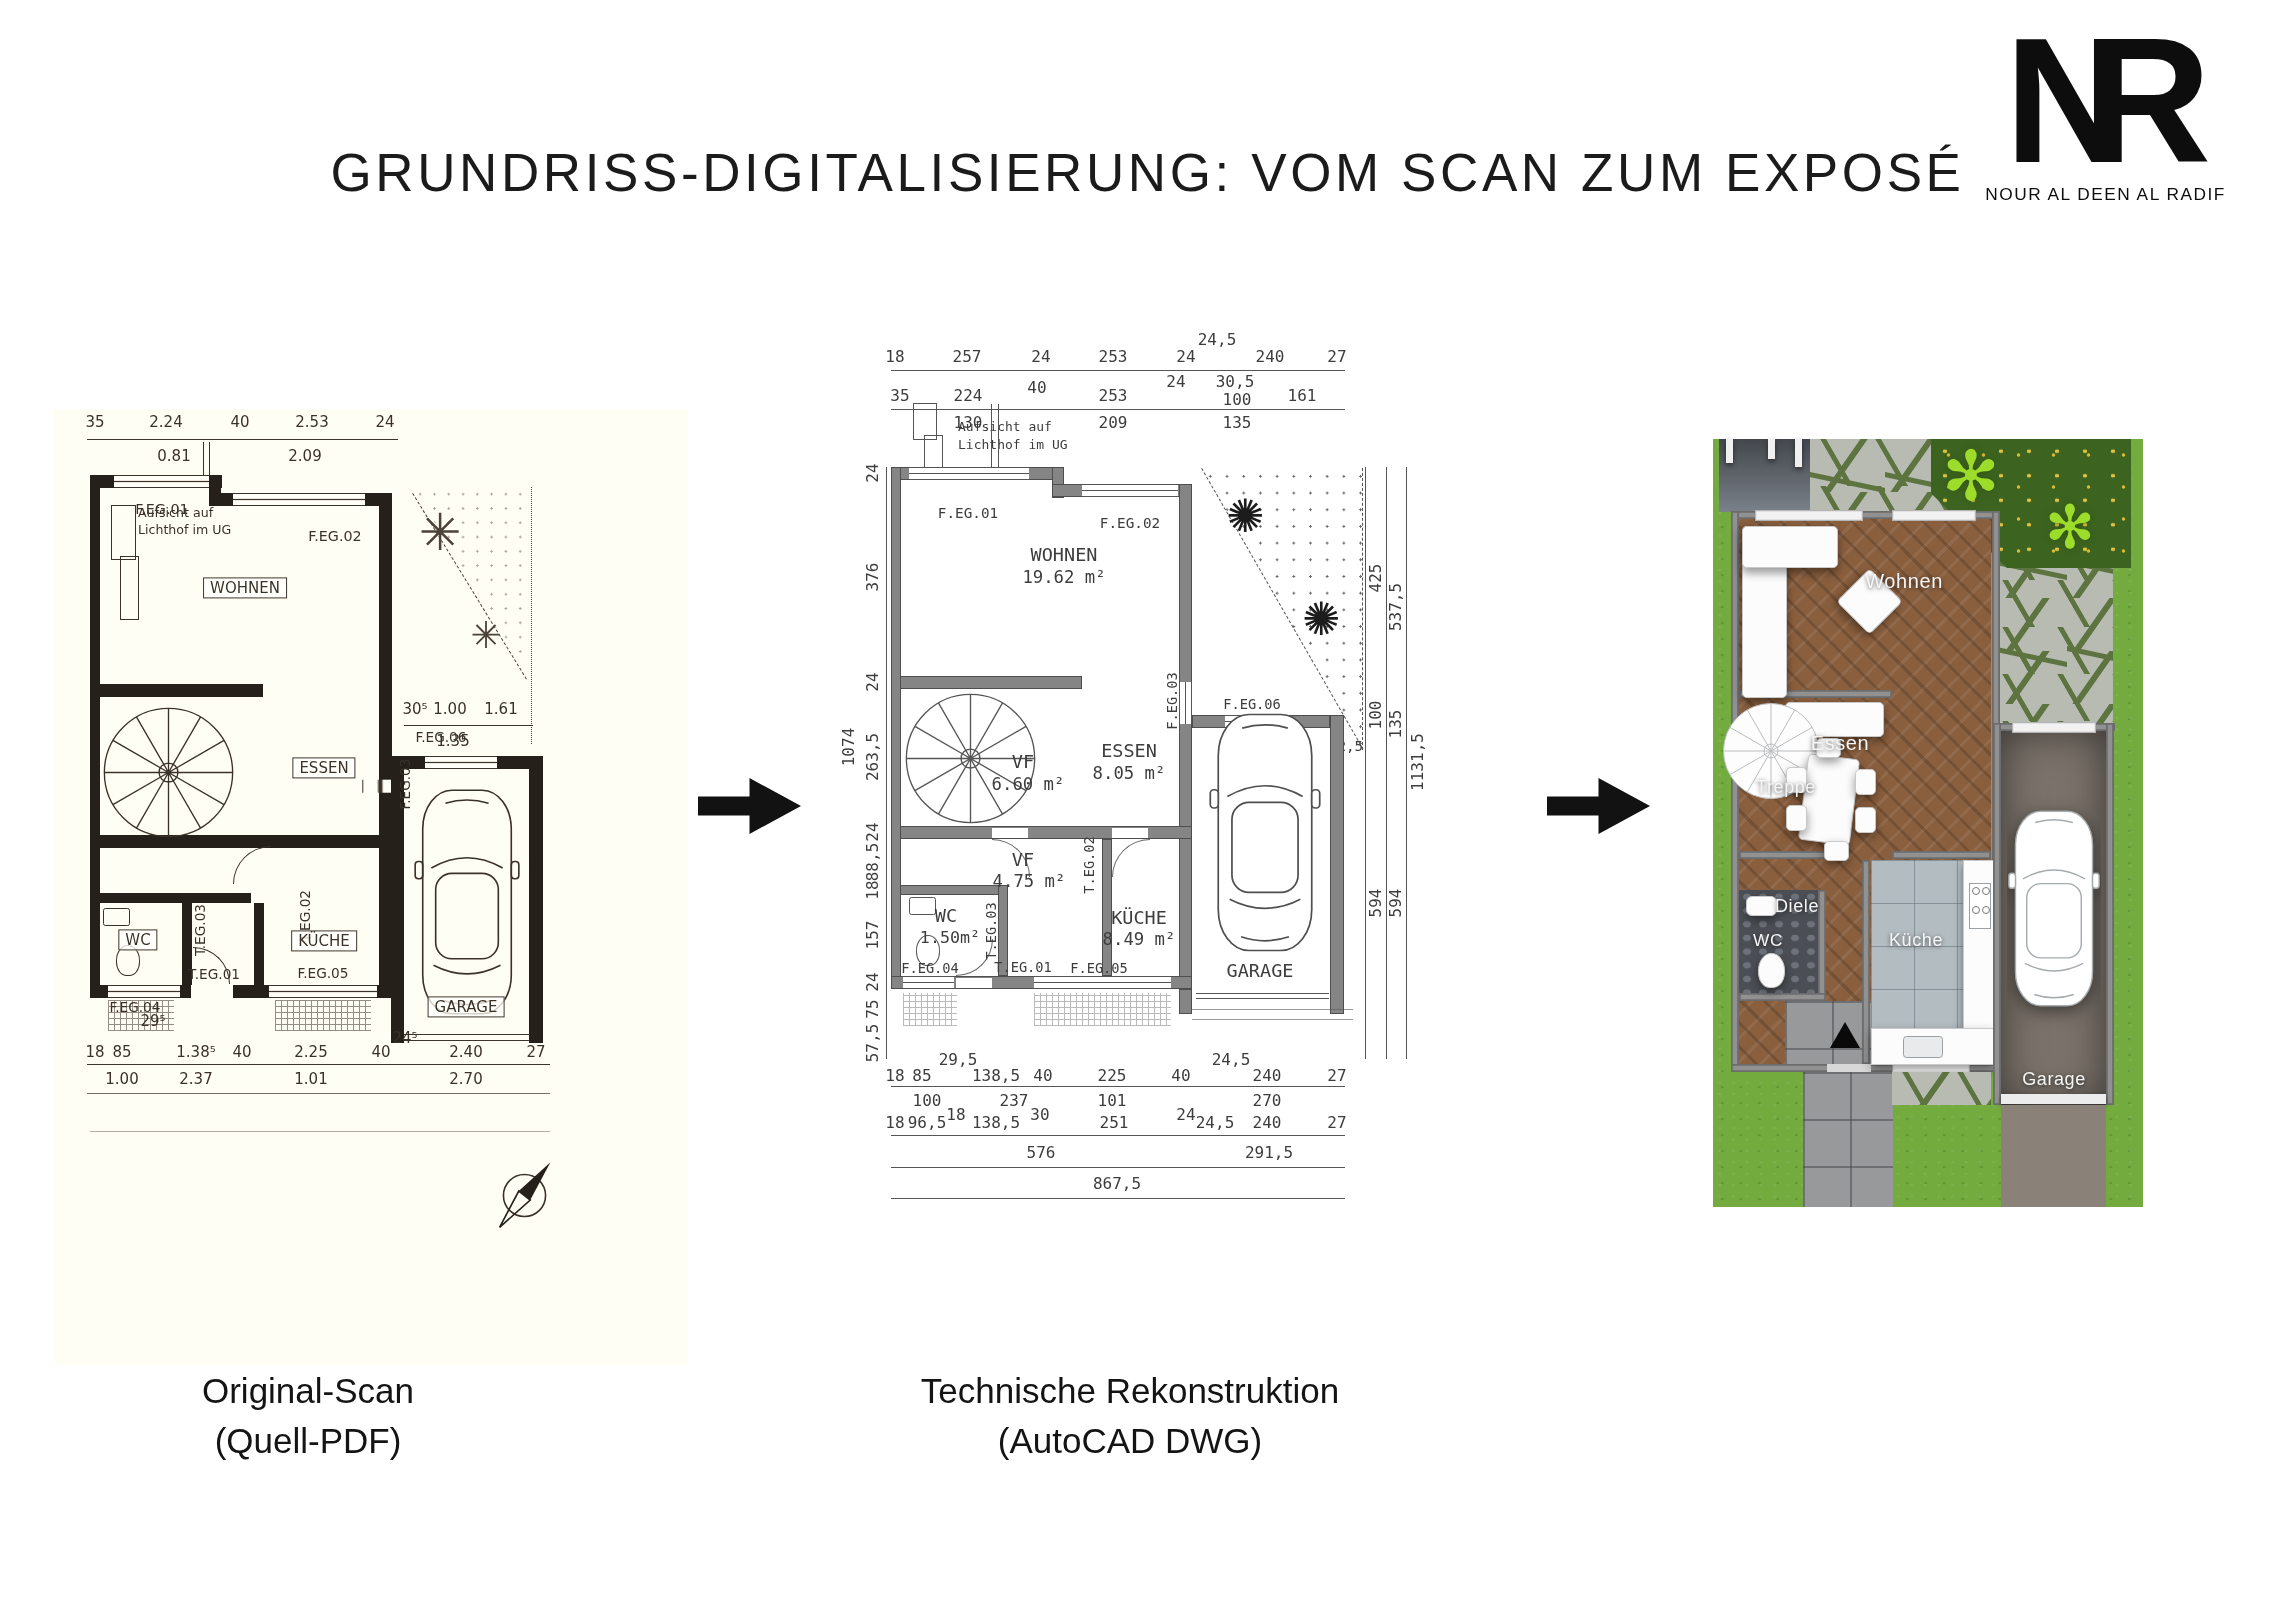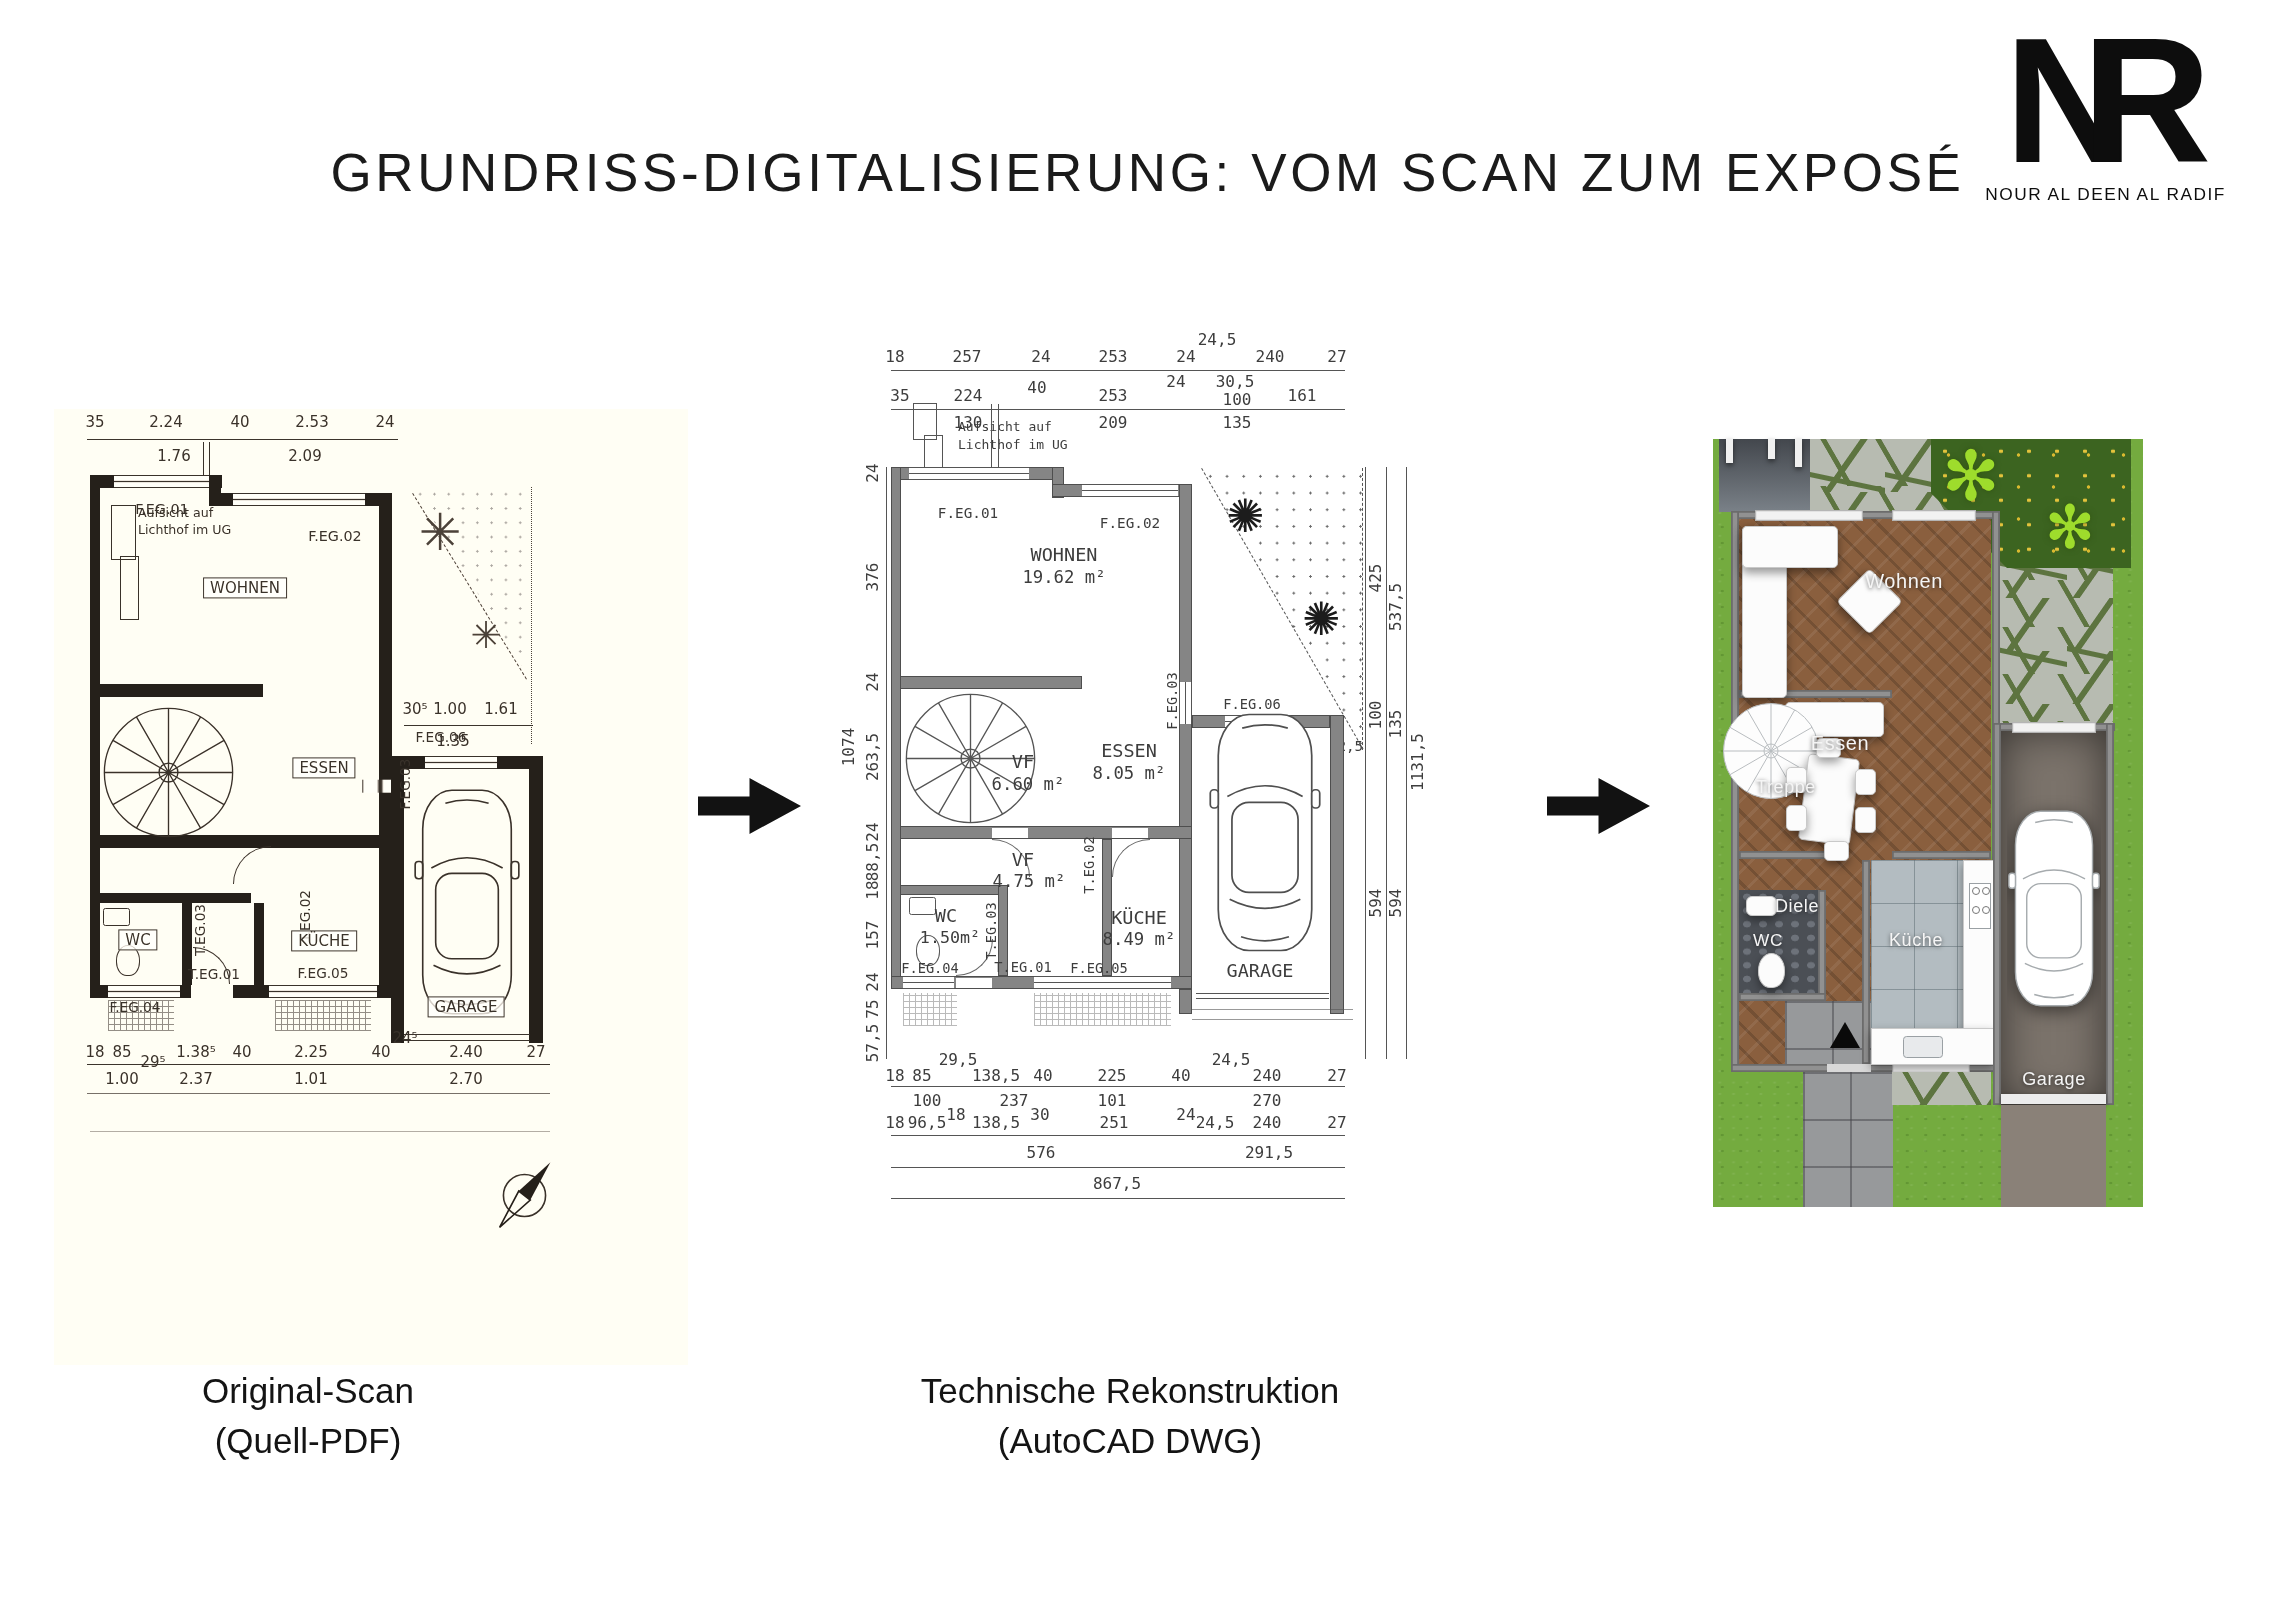--- a/index.html
+++ b/index.html
@@ -144,21 +144,21 @@
   <div class="parrow" style="left:1547px;top:778px;"></div>
 
   <div class="scan">
 
     <span class="d" style="left:41px;top:13px;">35</span>
     <span class="d" style="left:112px;top:13px;">2.24</span>
     <span class="d" style="left:186px;top:13px;">40</span>
     <span class="d" style="left:258px;top:13px;">2.53</span>
     <span class="d" style="left:331px;top:13px;">24</span>
     <i class="sline" style="left:33px;top:30px;width:311px;"></i>
-    <span class="d" style="left:120px;top:47px;">1.76</span>
+    <span class="d" style="left:120px;top:47px;">0.81</span>
     <span class="d" style="left:251px;top:47px;">2.09</span>
 
     <span class="dl" style="left:84px;top:103px;font-size:12.6px;">Aufsicht auf</span>
     <span class="dl" style="left:84px;top:120px;font-size:12.6px;">Lichthof im UG</span>
     <i class="a" style="left:57px;top:96px;width:23px;height:53px;border:1.2px solid #38312a;"></i>
     <i class="a" style="left:66px;top:147px;width:16.7px;height:62px;border:1.2px solid #38312a;"></i>
     <i class="a" style="left:149px;top:33px;width:1.2px;height:33px;background:#38312a;"></i>
     <i class="a" style="left:155px;top:33px;width:1.2px;height:33px;background:#38312a;"></i>
 
     <i class="sw" style="left:36px;top:66px;width:132px;height:12.6px;"></i>
@@ -222,21 +222,21 @@
     <span class="dv" style="left:146px;top:521px;font-size:13.7px;">T.EG.03</span>
     <span class="dv" style="left:251px;top:507px;font-size:13.7px;">T.EG.02</span>
     <span class="d boxed" style="left:270px;top:532px;">KÜCHE</span>
     <span class="d" style="left:160px;top:565px;font-size:13.7px;">T.EG.01</span>
     <span class="d" style="left:81px;top:598px;font-size:13.7px;">F.EG.04</span>
     <span class="d" style="left:269px;top:564px;font-size:13.7px;">F.EG.05</span>
     <span class="d boxed" style="left:412px;top:598px;">GARAGE</span>
 
     <span class="d" style="left:41px;top:643px;">18</span>
     <span class="d" style="left:68px;top:643px;">85</span>
-    <span class="d" style="left:99px;top:653px;">29⁵</span>
+    <span class="d" style="left:99px;top:612px;">29⁵</span>
     <span class="d" style="left:142px;top:643px;">1.38⁵</span>
     <span class="d" style="left:188px;top:643px;">40</span>
     <span class="d" style="left:257px;top:643px;">2.25</span>
     <span class="d" style="left:327px;top:643px;">40</span>
     <span class="d" style="left:351px;top:629px;">24⁵</span>
     <span class="d" style="left:412px;top:643px;">2.40</span>
     <span class="d" style="left:482px;top:643px;">27</span>
     <i class="sline" style="left:33px;top:655px;width:463px;"></i>
     <span class="d" style="left:68px;top:670px;">1.00</span>
     <span class="d" style="left:142px;top:670px;">2.37</span>

